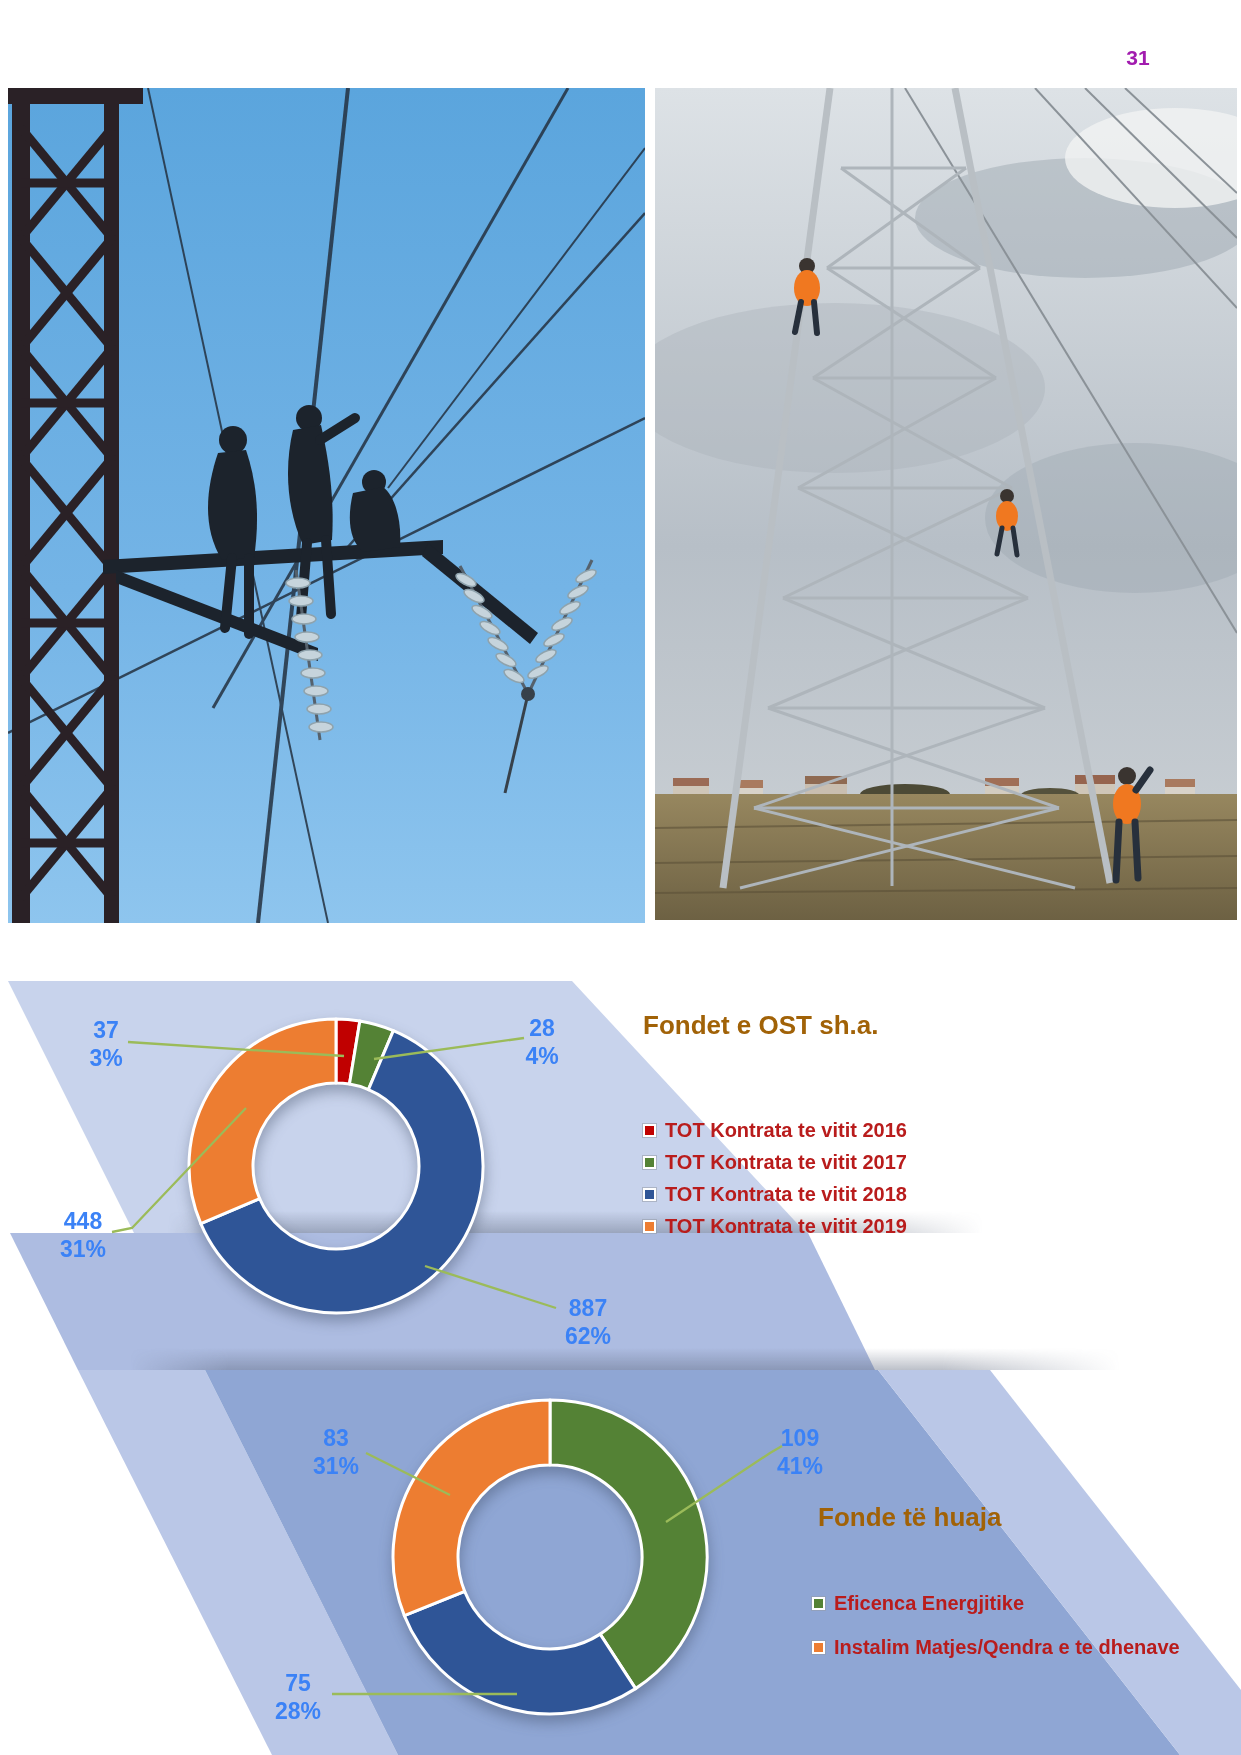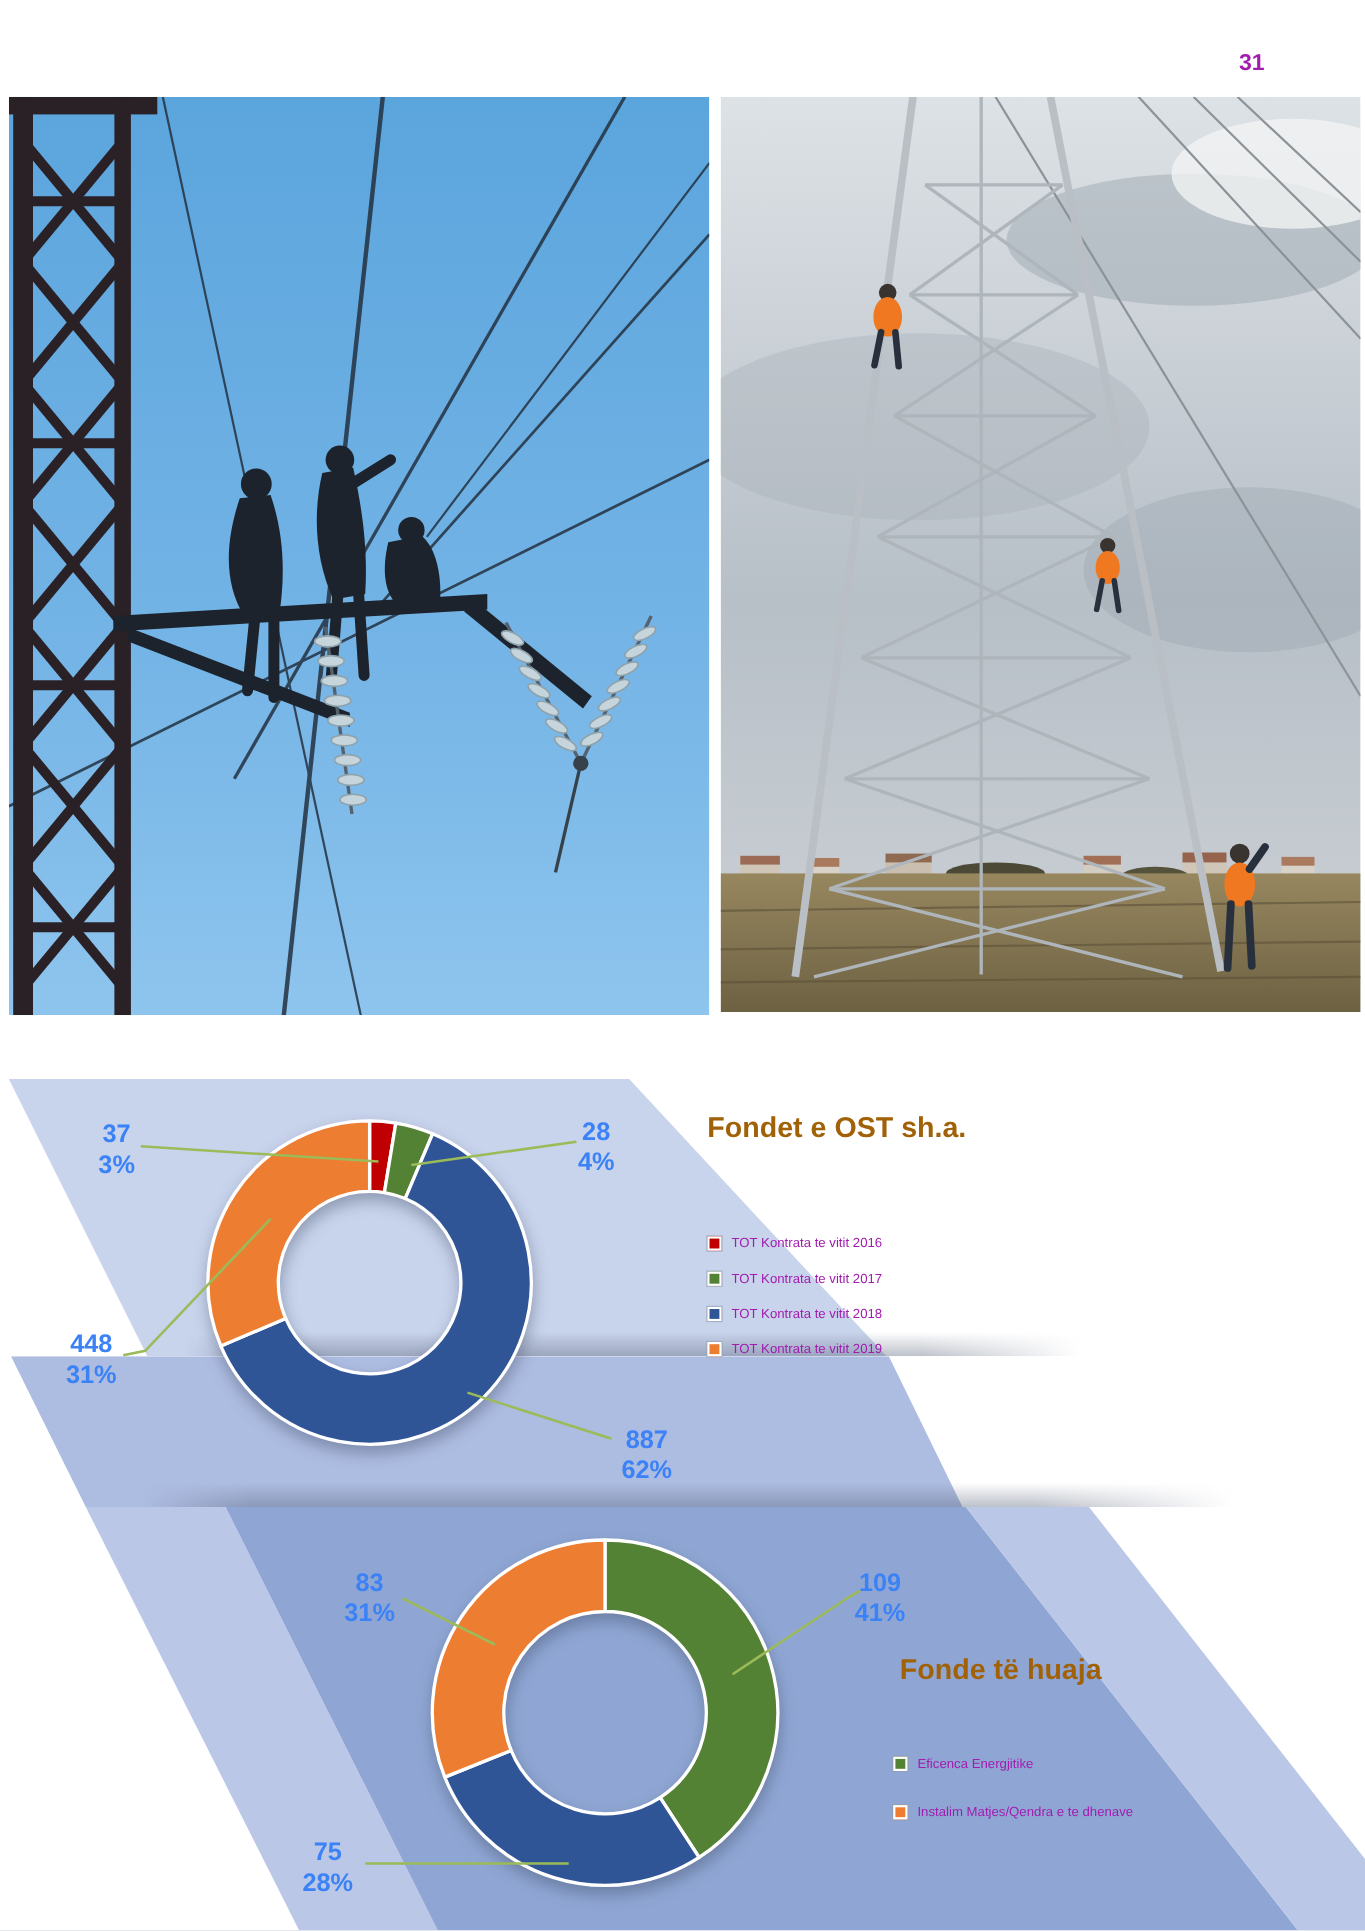--- a/index.html
+++ b/index.html
@@ -65,21 +65,21 @@
   .legend { position:absolute; }
   .legend-1 { left:643px; top:1114px; }
   .legend-2 { left:812px; top:1581px; }
   .legend-row { display:flex; align-items:center; white-space:nowrap; }
   .legend-1 .legend-row { height:32px; }
   .legend-2 .legend-row { height:44px; }
   .legend-marker {
     width:13px; height:13px; margin-right:9px; flex:0 0 auto;
     border:2px solid #ffffff; box-shadow:0 0 0 1px rgba(150,155,165,0.55);
   }
-  .legend-label { font-size:12px; font-weight:normal; color:#a21caf; }
+  .legend-label { font-size:20px; font-weight:bold; color:#b91c1c; }
 </style>
 </head>
 <body>
 
 <div class="page">
 
   <div class="page-num">31</div>
 
   <figure class="photo photo-left abs" style="margin:0">
     <svg viewBox="0 0 637 835" preserveAspectRatio="none">

